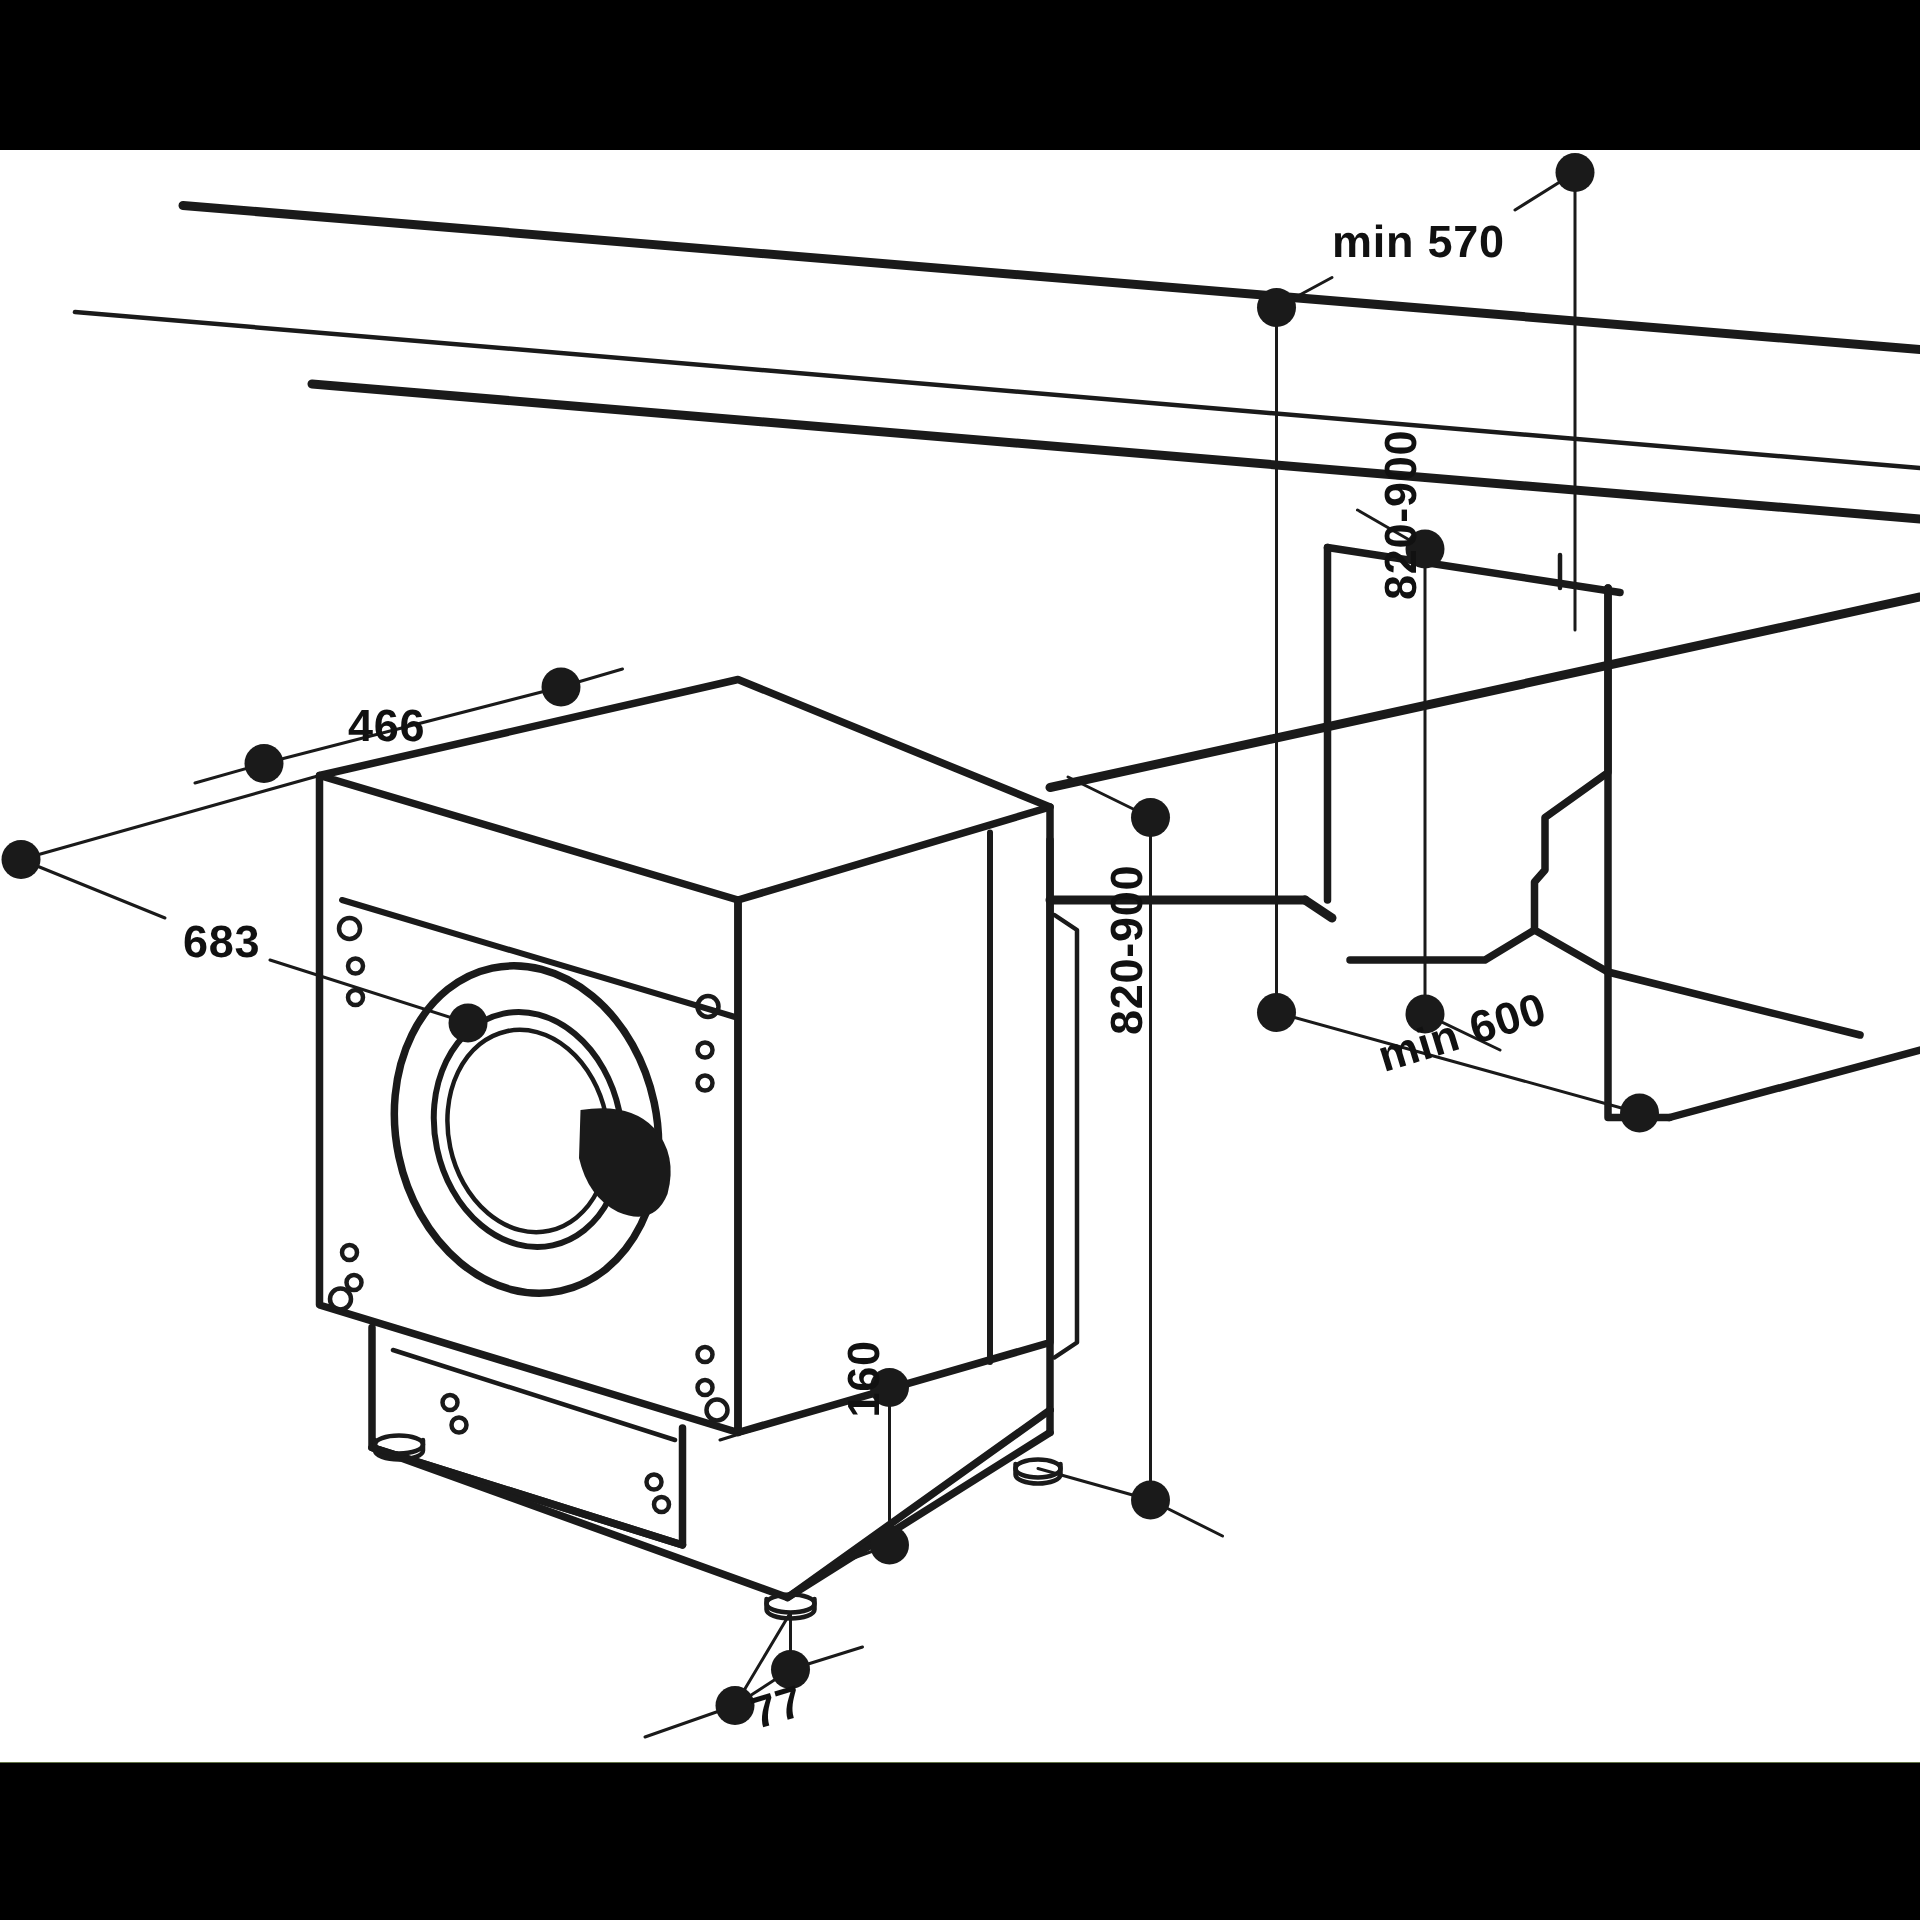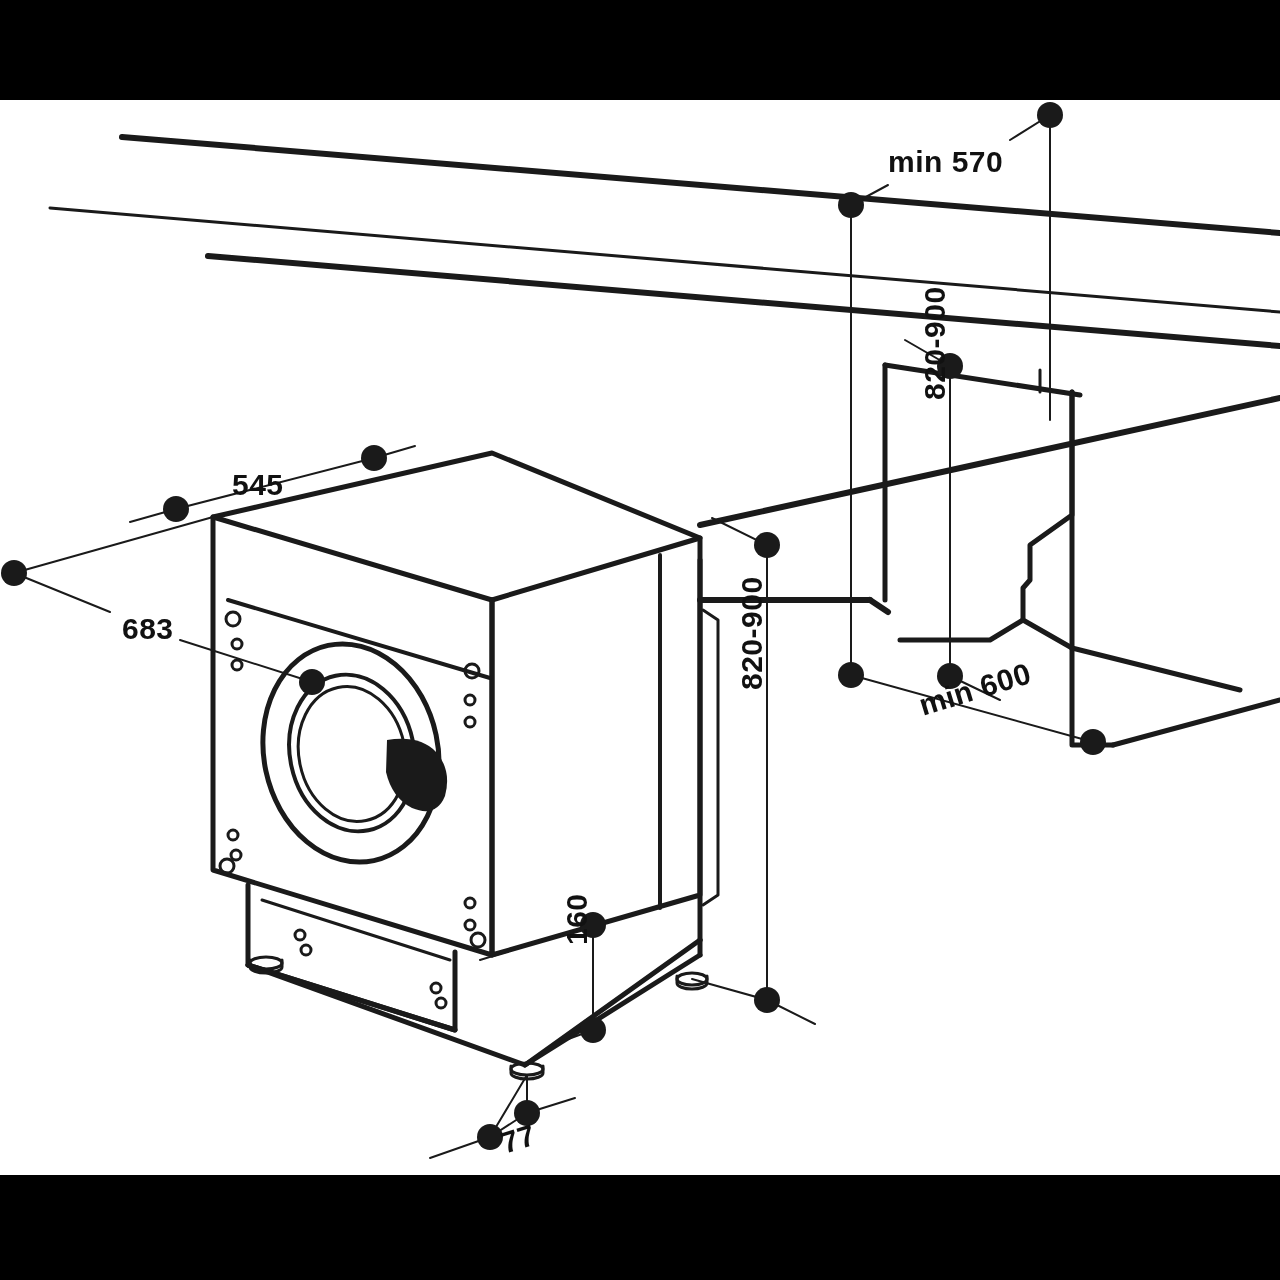--- a/index.html
+++ b/index.html
@@ -221,21 +221,21 @@
   </svg>
 
   <div class="lbl" style="left:888px;top:145px;font-size:30px;">min 570</div>
 
   <div class="lbl" style="left:918px;top:400px;font-size:30px;transform:rotate(-90deg);transform-origin:left top;">820-900</div>
 
   <div class="lbl" style="left:735px;top:690px;font-size:30px;transform:rotate(-90deg);transform-origin:left top;">820-900</div>
 
   <div class="lbl" style="left:915px;top:690px;font-size:30px;transform:rotate(-17deg);transform-origin:left top;">min 600</div>
 
-  <div class="lbl" style="left:232px;top:468px;font-size:30px;">545</div>
+  <div class="lbl" style="left:232px;top:468px;font-size:30px;">466</div>
 
   <div class="lbl" style="left:122px;top:612px;font-size:30px;">683</div>
 
   <div class="lbl" style="left:560px;top:945px;font-size:30px;transform:rotate(-90deg);transform-origin:left top;">160</div>
 
   <div class="lbl" style="left:497px;top:1128px;font-size:30px;transform:rotate(-17deg);transform-origin:left top;">77</div>
 
 </div>
 
 </body></html>

